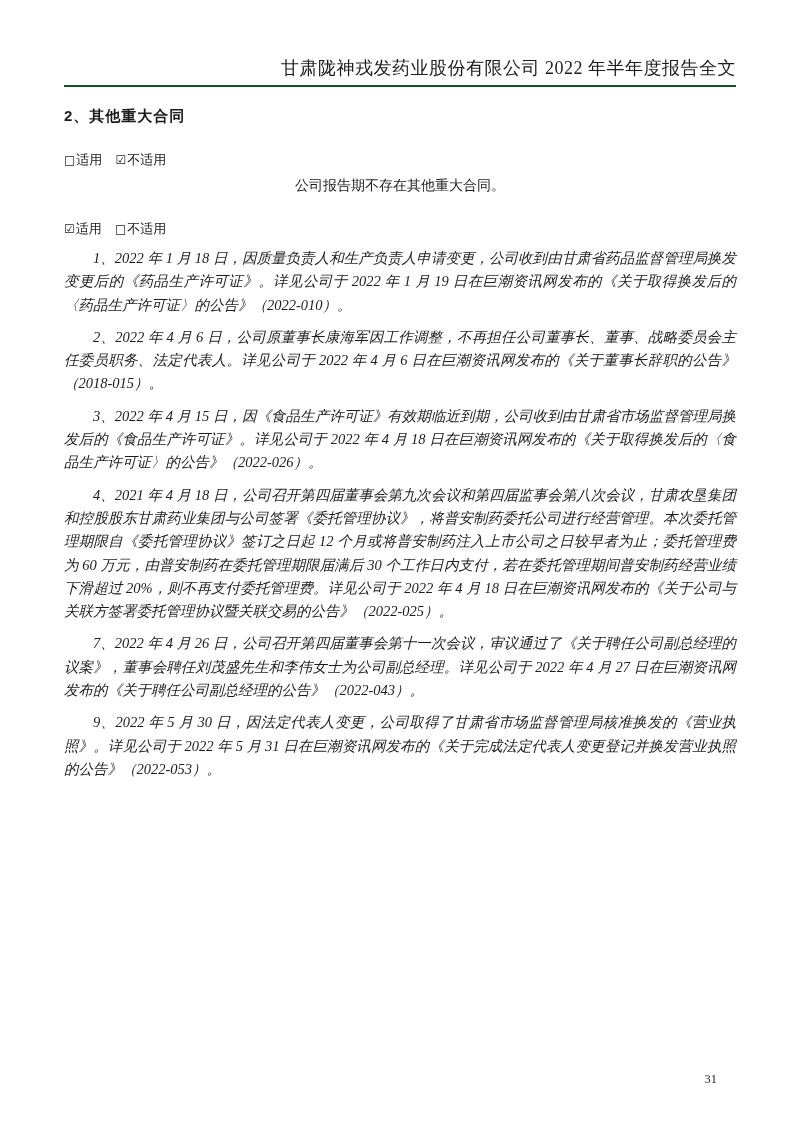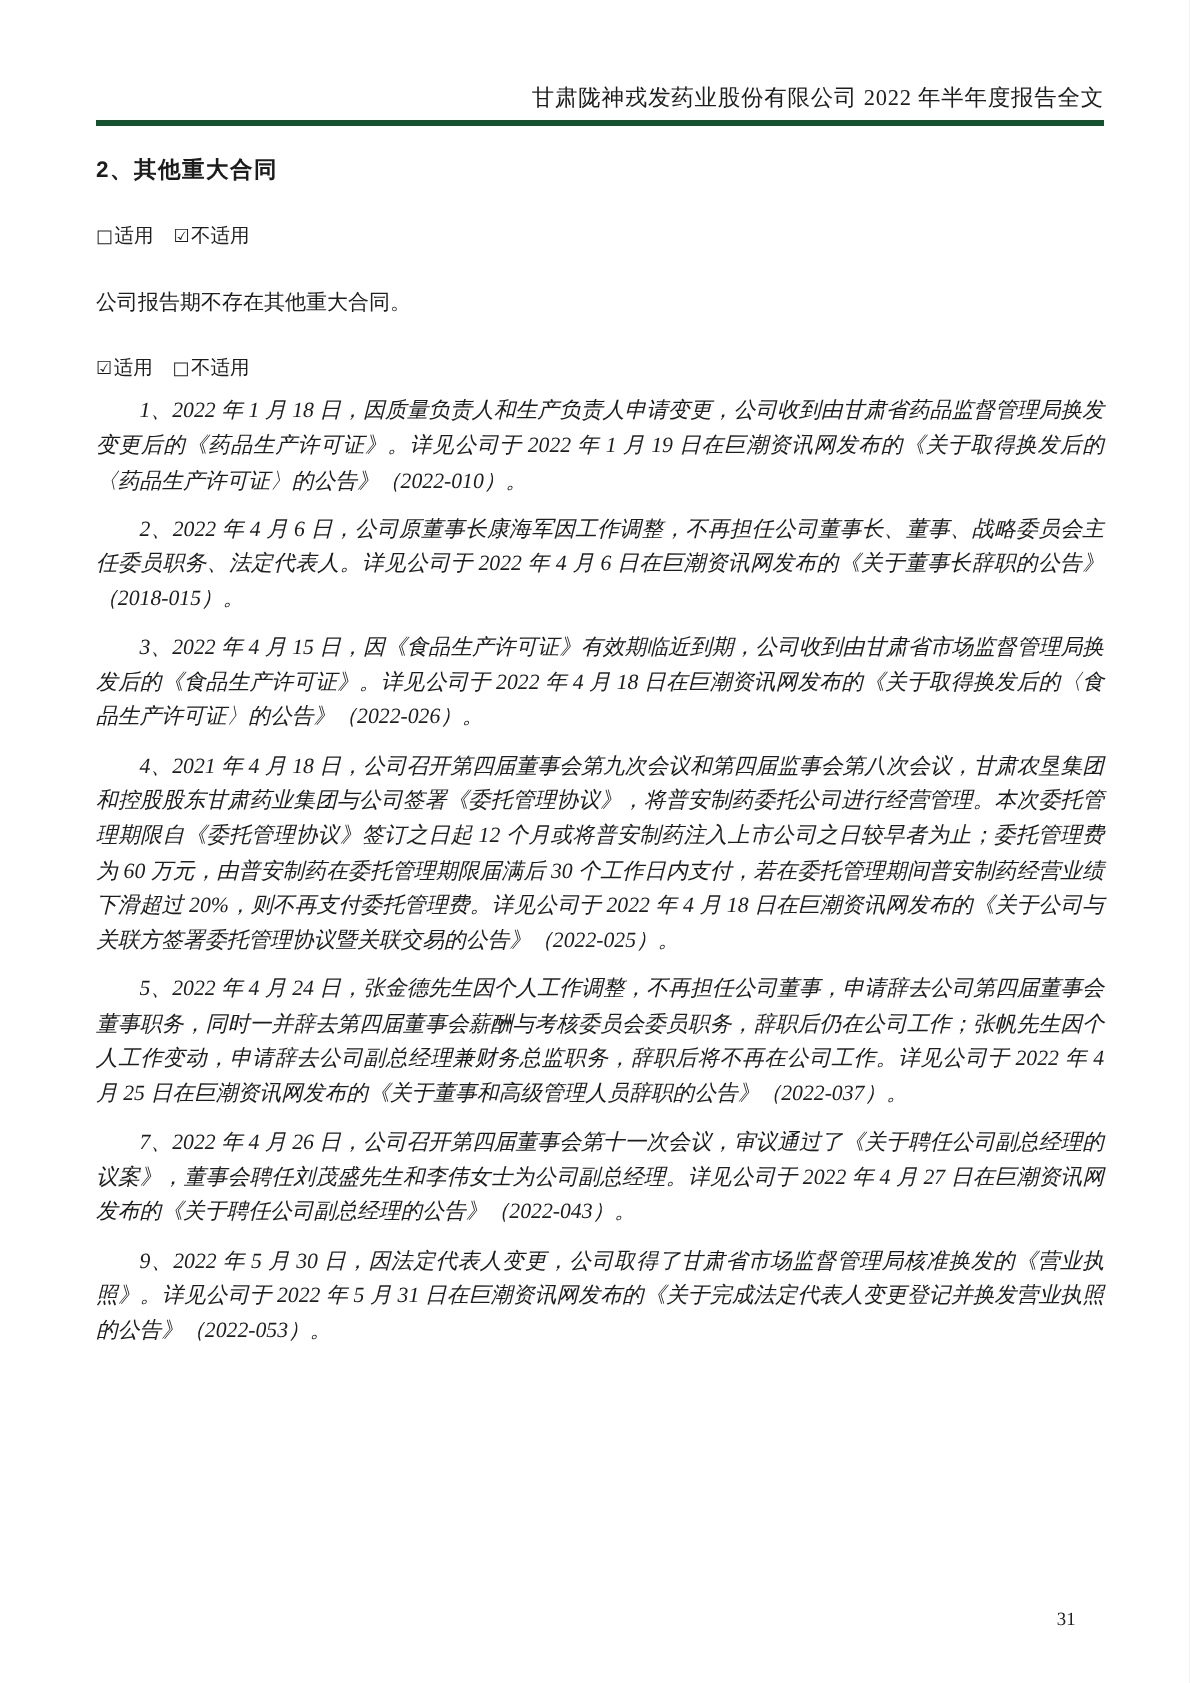--- a/index.html
+++ b/index.html
@@ -3,35 +3,35 @@
 <meta charset="utf-8">
 <style>
   html,body { margin:0; padding:0; background:#e8e8e8; }
   .page {
     width:793px; height:1122px; background:#ffffff; position:relative;
     box-sizing:border-box; padding:56px 57px 0 64px;
     font-family:"Liberation Serif","DejaVu Serif",serif; color:#1c1c1c;
     overflow:hidden;
   }
   .header {
-    text-align:right; font-size:15px; letter-spacing:0.5px;
-    padding-bottom:5px; border-bottom:4px solid #14532d;
+    text-align:right; font-size:18px; letter-spacing:0.5px;
+    padding-bottom:5px; border-bottom:2px solid #14532d;
   }
   .h-sub {
     font-family:"Liberation Sans","DejaVu Sans",sans-serif;
     font-size:15px; font-weight:bold; margin:20px 0 0 0; letter-spacing:1px;
   }
   .h-main {
     font-family:"Liberation Sans","DejaVu Sans",sans-serif;
     font-size:17px; font-weight:bold; margin:24px 0 0 0; letter-spacing:1px;
   }
   .appl { font-size:13px; margin-top:25px; }
   .appl .item { margin-right:10px; white-space:nowrap; }
   .cb { font-family:"DejaVu Sans",sans-serif; font-size:12px; margin-right:1px; }
-  .body-line { font-size:14px; margin-top:27px; }
+  .body-line { font-size:14px; margin-top:8px;text-align:center; }
   .para {
     font-size:14.5px; line-height:23.3px; text-align:justify;
     text-indent:2em; margin:9px 0 9px 0;font-style:italic;
   }
   .page-number {
     position:absolute; top:1072px; right:76px; font-size:12.5px;
   }
 </style>
 </head>
 <body>
@@ -54,19 +54,18 @@
 
   <div class="appl">
     <span class="item"><span class="cb">☑</span><span>适用</span></span>
     <span class="item"><span class="cb">□</span><span>不适用</span></span>
   </div>
 
   <p class="para">1、2022 年 1 月 18 日，因质量负责人和生产负责人申请变更，公司收到由甘肃省药品监督管理局换发变更后的《药品生产许可证》。详见公司于 2022 年 1 月 19 日在巨潮资讯网发布的《关于取得换发后的〈药品生产许可证〉的公告》（2022-010）。</p>
   <p class="para">2、2022 年 4 月 6 日，公司原董事长康海军因工作调整，不再担任公司董事长、董事、战略委员会主任委员职务、法定代表人。详见公司于 2022 年 4 月 6 日在巨潮资讯网发布的《关于董事长辞职的公告》（2018-015）。</p>
   <p class="para">3、2022 年 4 月 15 日，因《食品生产许可证》有效期临近到期，公司收到由甘肃省市场监督管理局换发后的《食品生产许可证》。详见公司于 2022 年 4 月 18 日在巨潮资讯网发布的《关于取得换发后的〈食品生产许可证〉的公告》（2022-026）。</p>
   <p class="para">4、2021 年 4 月 18 日，公司召开第四届董事会第九次会议和第四届监事会第八次会议，甘肃农垦集团和控股股东甘肃药业集团与公司签署《委托管理协议》，将普安制药委托公司进行经营管理。本次委托管理期限自《委托管理协议》签订之日起 12 个月或将普安制药注入上市公司之日较早者为止；委托管理费为 60 万元，由普安制药在委托管理期限届满后 30 个工作日内支付，若在委托管理期间普安制药经营业绩下滑超过 20%，则不再支付委托管理费。详见公司于 2022 年 4 月 18 日在巨潮资讯网发布的《关于公司与关联方签署委托管理协议暨关联交易的公告》（2022-025）。</p>
-  <p class="para">5、2022 年 4 月 24 日，张金德先生因个人工作调整，不再担任公司董事，申请辞去公司第四届董事会董事职务，同时一并辞去第四届董事会薪酬与考核委员会委员职务，辞职后仍在公司工作；张帆先生因个人工作变动，申请辞去公司副总经理兼财务总监职务，辞职后将不再在公司工作。详见公司于 2022 年 4 月 25 日在巨潮资讯网发布的《关于董事和高级管理人员辞职的公告》（2022-037）。</p>
   <p class="para">7、2022 年 4 月 26 日，公司召开第四届董事会第十一次会议，审议通过了《关于聘任公司副总经理的议案》，董事会聘任刘茂盛先生和李伟女士为公司副总经理。详见公司于 2022 年 4 月 27 日在巨潮资讯网发布的《关于聘任公司副总经理的公告》（2022-043）。</p>
   <p class="para">9、2022 年 5 月 30 日，因法定代表人变更，公司取得了甘肃省市场监督管理局核准换发的《营业执照》。详见公司于 2022 年 5 月 31 日在巨潮资讯网发布的《关于完成法定代表人变更登记并换发营业执照的公告》（2022-053）。</p>
 
   <div class="page-number">31</div>
 
 </div>
 
 </body></html>

